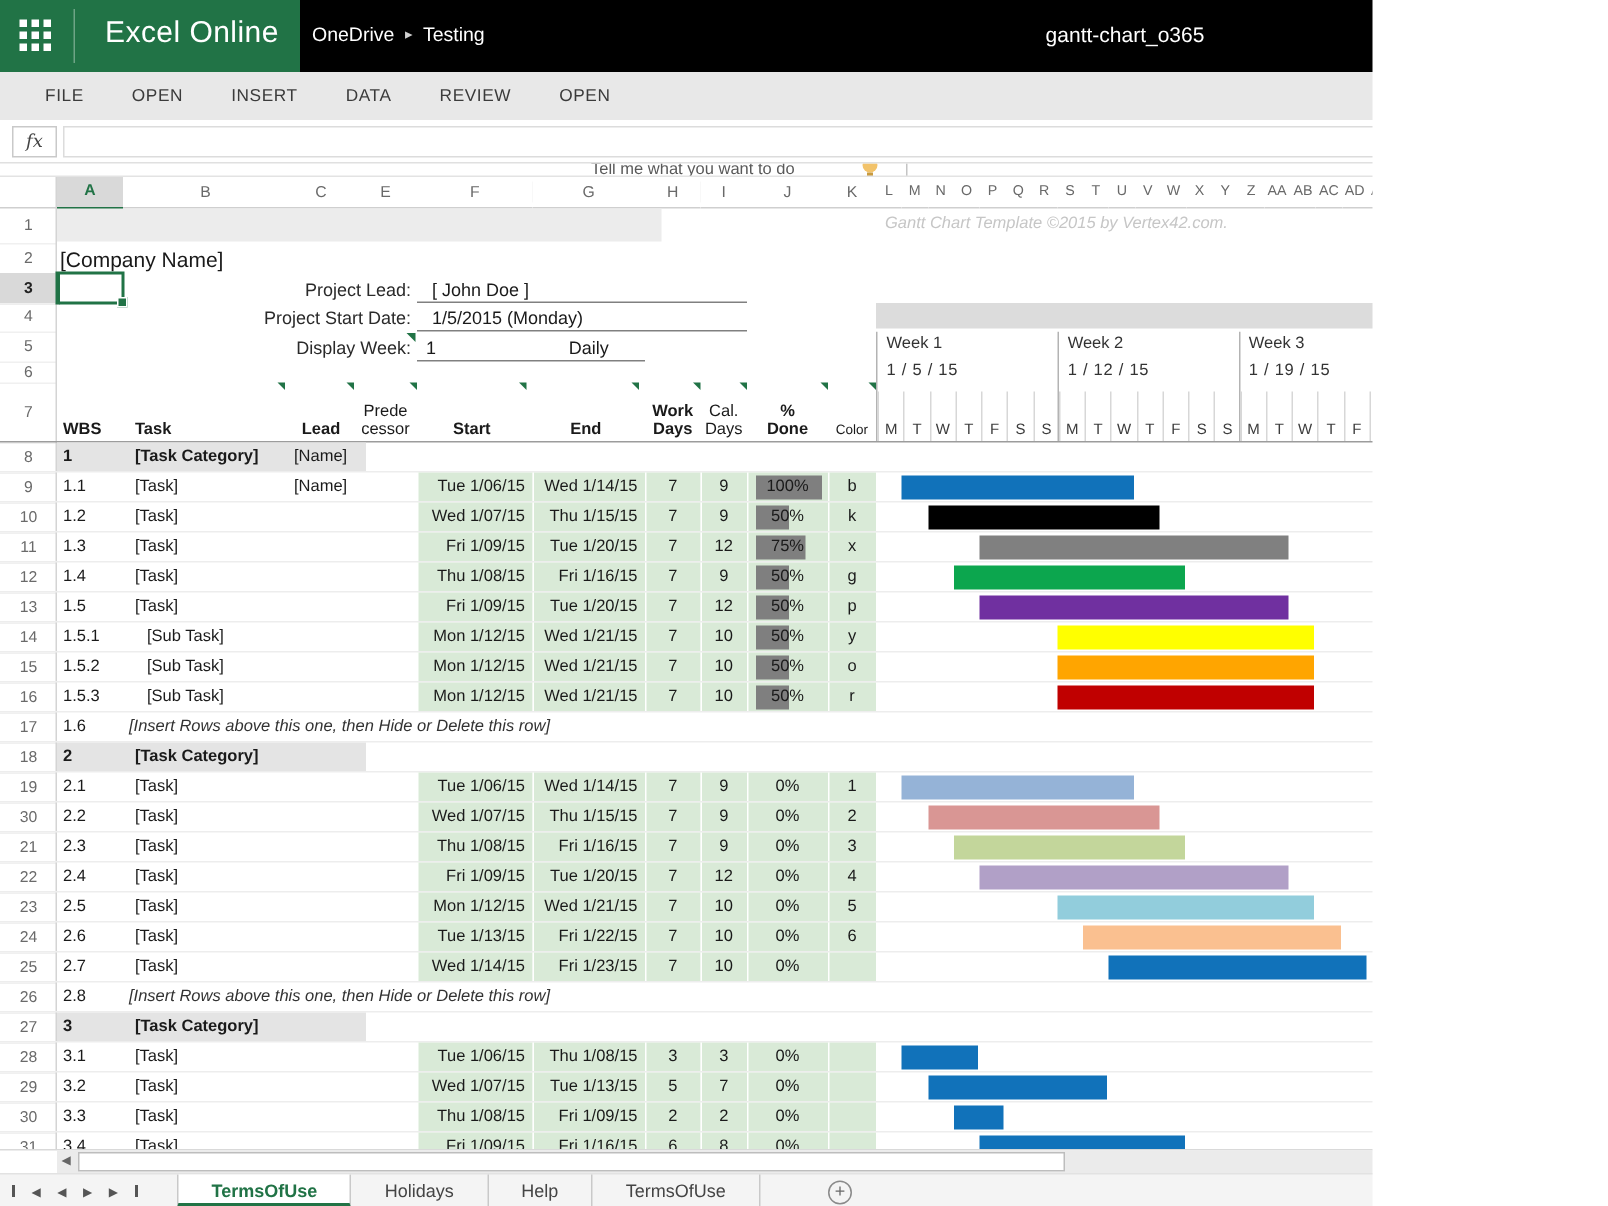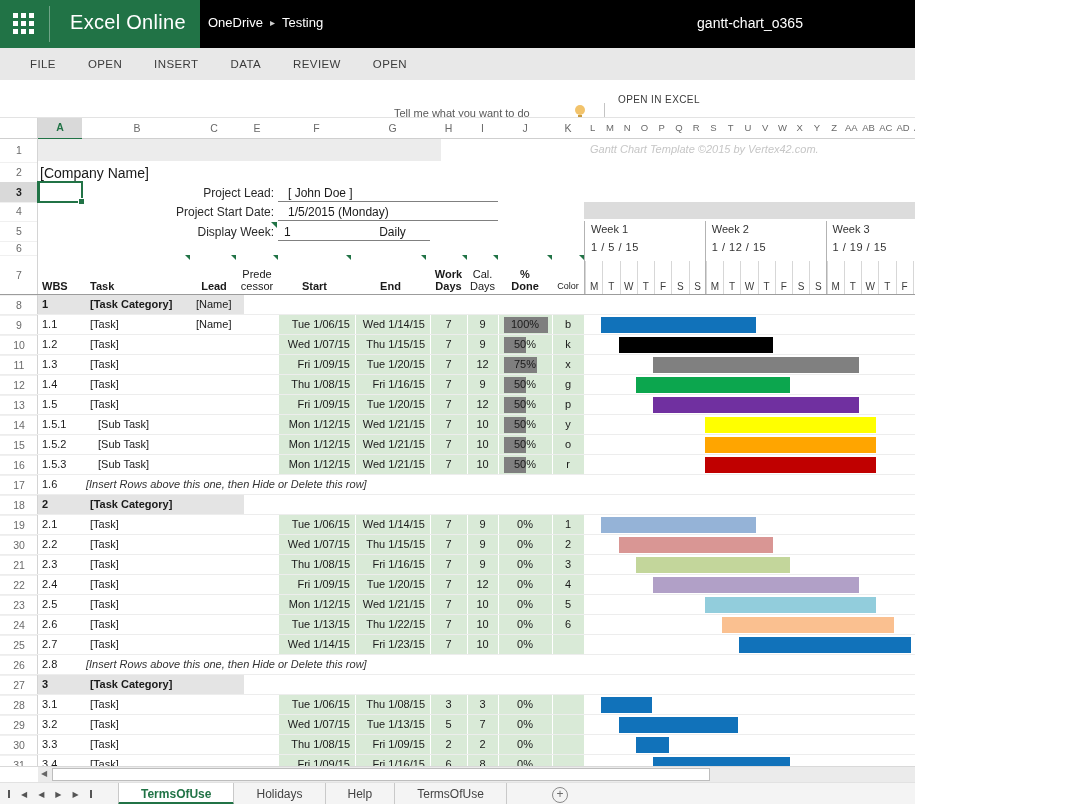--- a/index.html
+++ b/index.html
@@ -127,20 +127,24 @@
         <span>OPEN</span>
       </div>
     <div class="searchbox abs">
       <input placeholder="Tell me what you want to do" style="">
       <span class="bulb"></span>
     </div>
     <div class="mdivider abs"></div>
     <div class="openexcel abs">OPEN IN EXCEL</div>
   </div>
 
+  <div class="fbar abs">
+    <div class="fxbox abs">fx</div>
+    <div class="finput abs"></div>
+  </div>
 
   <div id="grid" class="abs">
     <div class="headtopline abs"></div>
     <div id="colheads">
         <div class="colhead abs" style="left: 0px; width: 38px; border-right: 1px solid rgb(207, 207, 207);"></div>
         <div class="colhead abs sel" style="left: 38px; width: 44px;">A</div>
         <div class="colsep abs" style="left: 82px;"></div>
         <div class="colhead abs" style="left: 82px; width: 110px;">B</div>
         <div class="colsep abs" style="left: 192px;"></div>
         <div class="colhead abs" style="left: 192px; width: 44px;">C</div>
@@ -643,21 +647,21 @@
           <div class="wtick" style="left: 430px;"></div>
           <div class="green" style="left: 467px; width: 31px;"></div>
           <div class="wtick" style="left: 467px;"></div>
           <div class="green" style="left: 498px; width: 54px;"></div>
           <div class="wtick" style="left: 498px;"></div>
           <div class="green" style="left: 552px; width: 32px;"></div>
           <div class="wtick" style="left: 552px;"></div>
           <div class="cell" style="left: 42px; width: 40px;">2.6</div>
           <div class="cell" style="left: 90px; width: 100px;">[Task]</div>
           <div class="cell" style="left: 278px; width: 72px; text-align: right;">Tue 1/13/15</div>
-          <div class="cell" style="left: 355px; width: 70px; text-align: right;">Thu 1/22/15</div>
+          <div class="cell" style="left: 355px; width: 70px; text-align: right;">Fri 1/22/15</div>
           <div class="cell" style="left: 430px; width: 37px; text-align: center;">7</div>
           <div class="cell" style="left: 467px; width: 31px; text-align: center;">10</div>
           <div class="cell" style="left: 498px; width: 54px; text-align: center;">0%</div>
           <div class="cell" style="left: 552px; width: 32px; text-align: center;">6</div>
           <div class="gbar" style="left: 722px; width: 171.5px; background: rgb(250, 192, 144);"></div>
         </div>
         <div class="sheetrow abs" style="top: 635px; height: 19px;">
           <div class="green" style="left: 278px; width: 77px;"></div>
           <div class="wtick" style="left: 278px;"></div>
           <div class="green" style="left: 355px; width: 75px;"></div>

